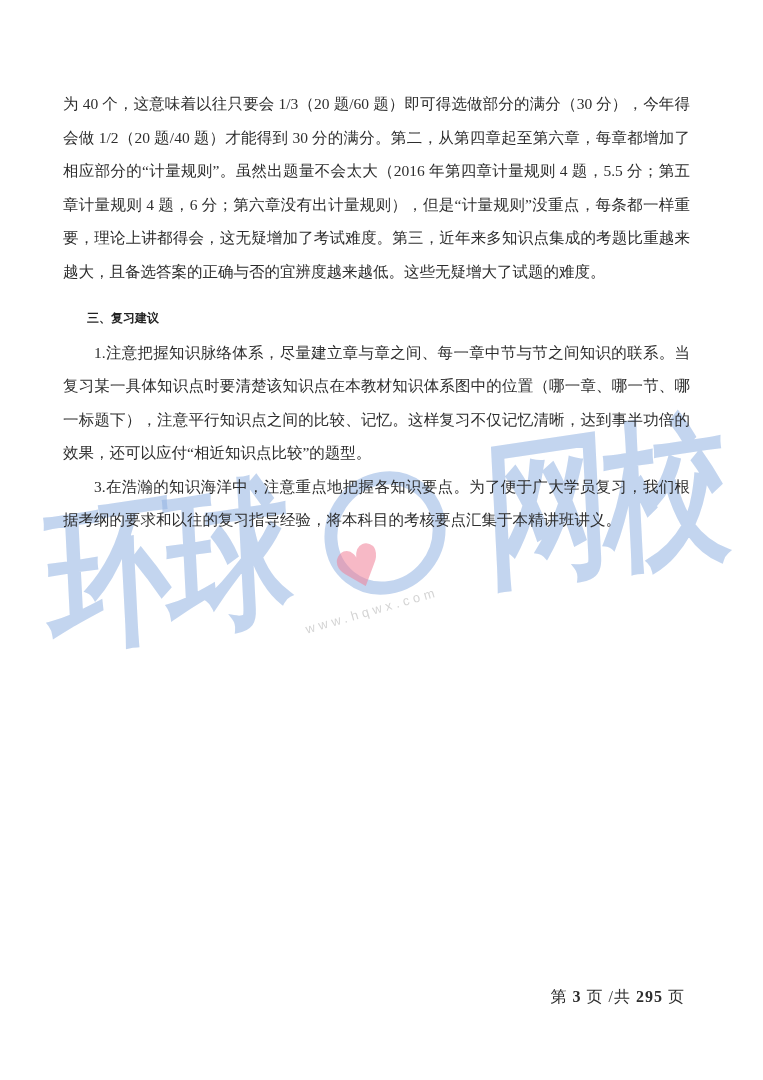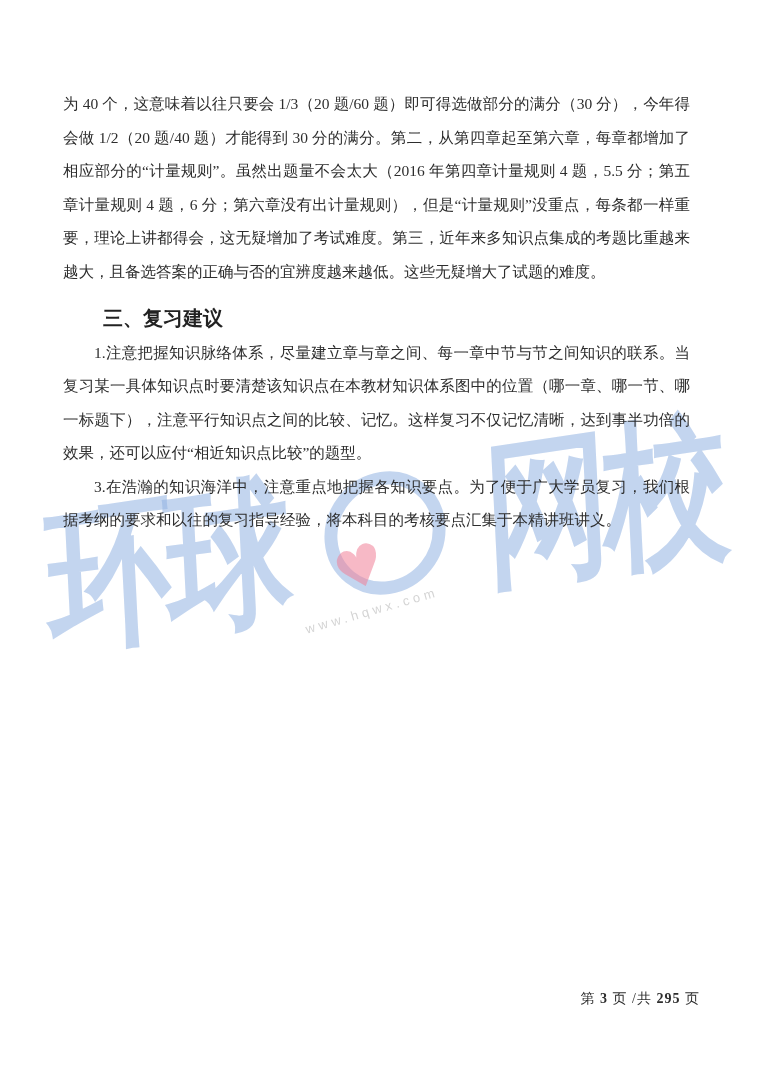--- a/index.html
+++ b/index.html
@@ -85,34 +85,34 @@
     padding: 87px 73px 0 63px;
     font-size: 15.5px;
     line-height: 33.5px;
     text-align: justify;
   }
   .para { text-indent: 2em; }
   .para.no-indent { text-indent: 0; }
   .heading {
     font-family: "Liberation Sans", "DejaVu Sans", sans-serif;
     font-weight: 700;
-    font-size: 20px;
+    font-size: 12px;
     line-height: 33.5px;
     margin-top: 14px;
     text-indent: 2em;
     color: #222222;
   }
 
   
   .footer {
     position: absolute;
-    right: 63px;
+    right: 78px;
     bottom: 72px;
     z-index: 1;
-    font-size: 14px;
+    font-size: 16px;
     color: #2d2d2d;
     letter-spacing: 1px;
   }
   .footer b { font-weight: 700; }
 </style>
 </head>
 <body>
 
 <div class="page">
 

